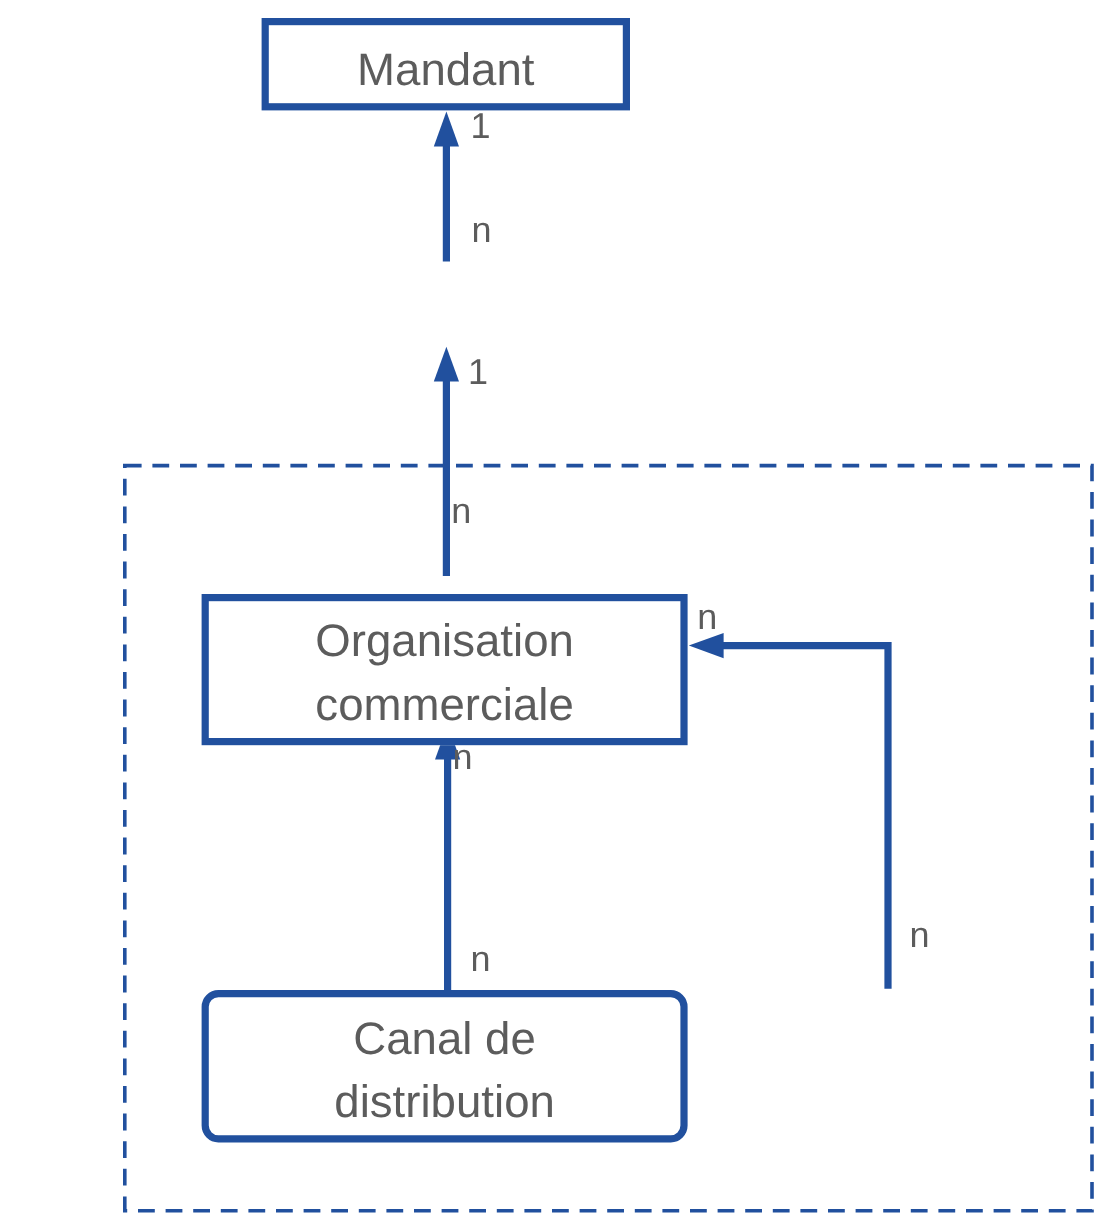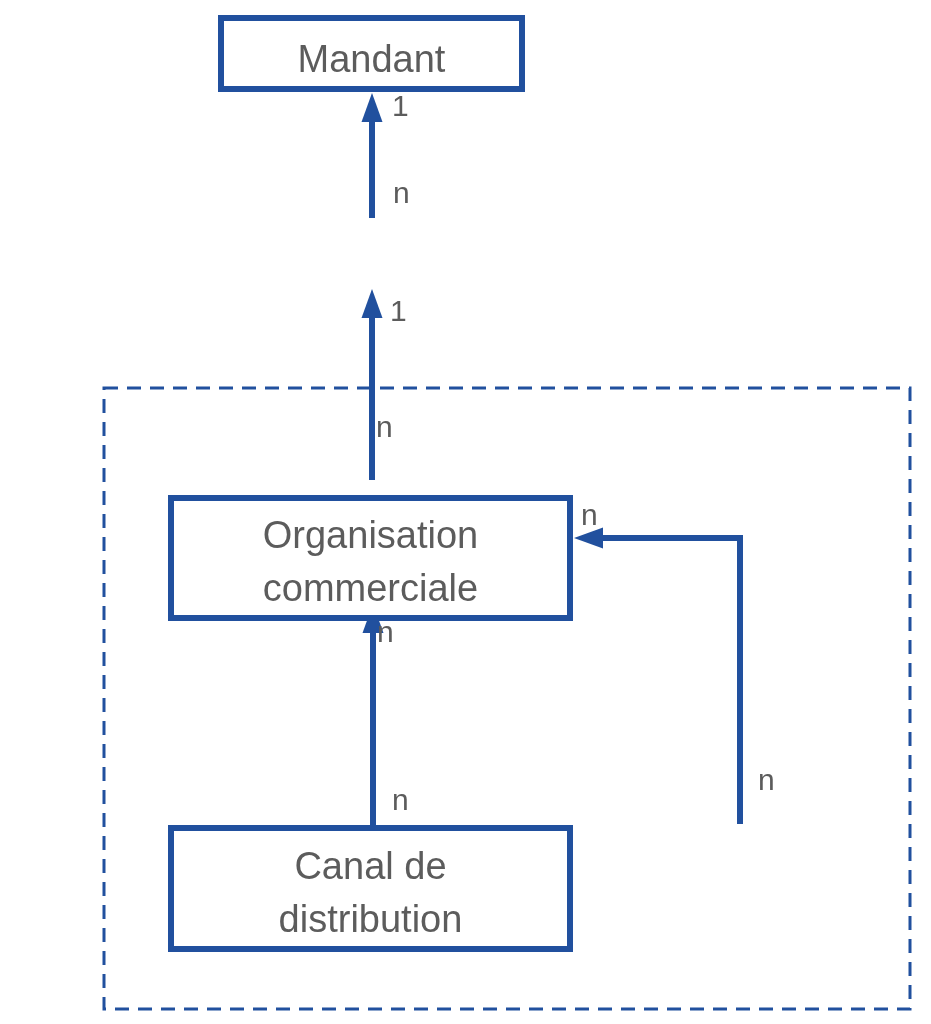--- a/index.html
+++ b/index.html
@@ -35,21 +35,21 @@
   .node-label{
     color:var(--text-gray,#5C5C5C);
     font-size:38px;
     line-height:1.4;
     text-align:center;
     white-space:pre-line;
   }
   .node-mandant      {left:218px; top:15px;  width:307px; height:77px;}
   .node-societe      {left:218px; top:214px; width:307px; height:74px;}
   .node-organisation {left:168px; top:477px; width:405px; height:126px;margin-top:18px;}
-  .node-canal        {left:168px; top:825px; width:405px; height:127px;}
+  .node-canal        {left:168px; top:825px; width:405px; height:127px;border-radius:14px;}
   .node-secteur      {left:622px; top:822px; width:235px; height:125px;}
   .domain-title{
     position:absolute;
     left:500px; top:334px; width:402px;
     text-align:right;
     color:var(--title-gray,#6A6A6A);
     font-size:38px;
     line-height:1.1;
     z-index:2;
     white-space:nowrap;

